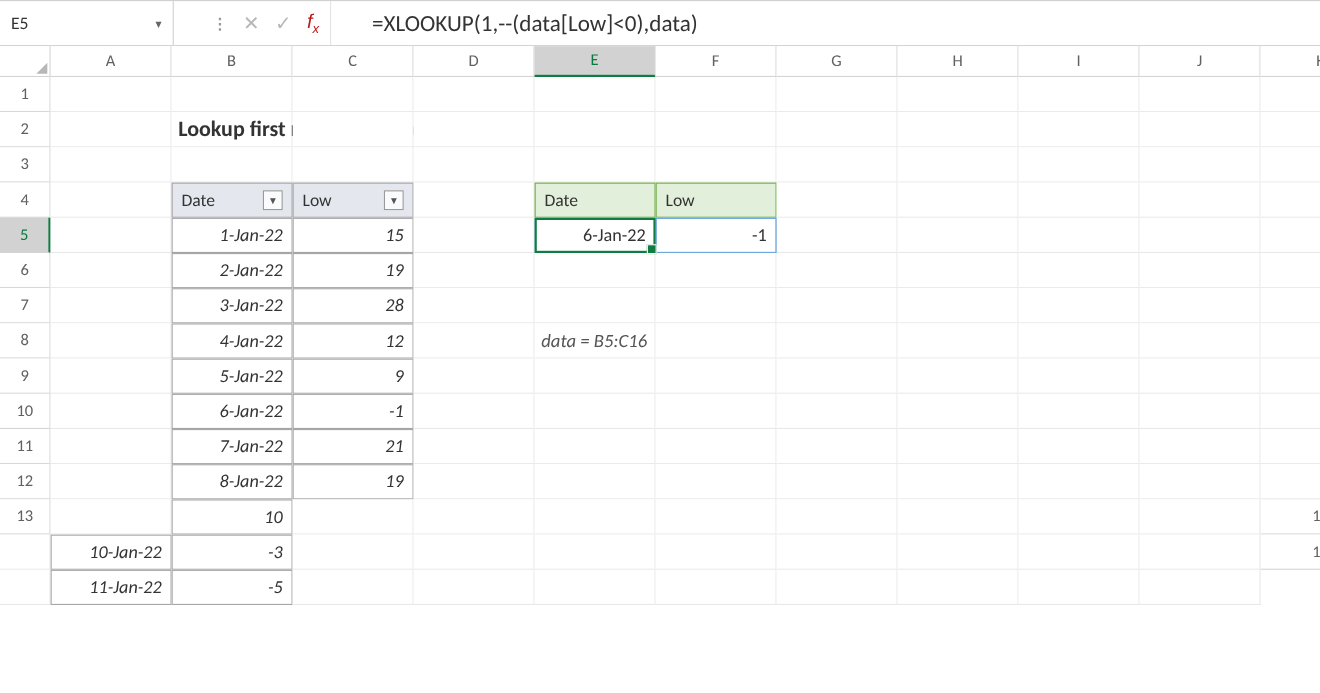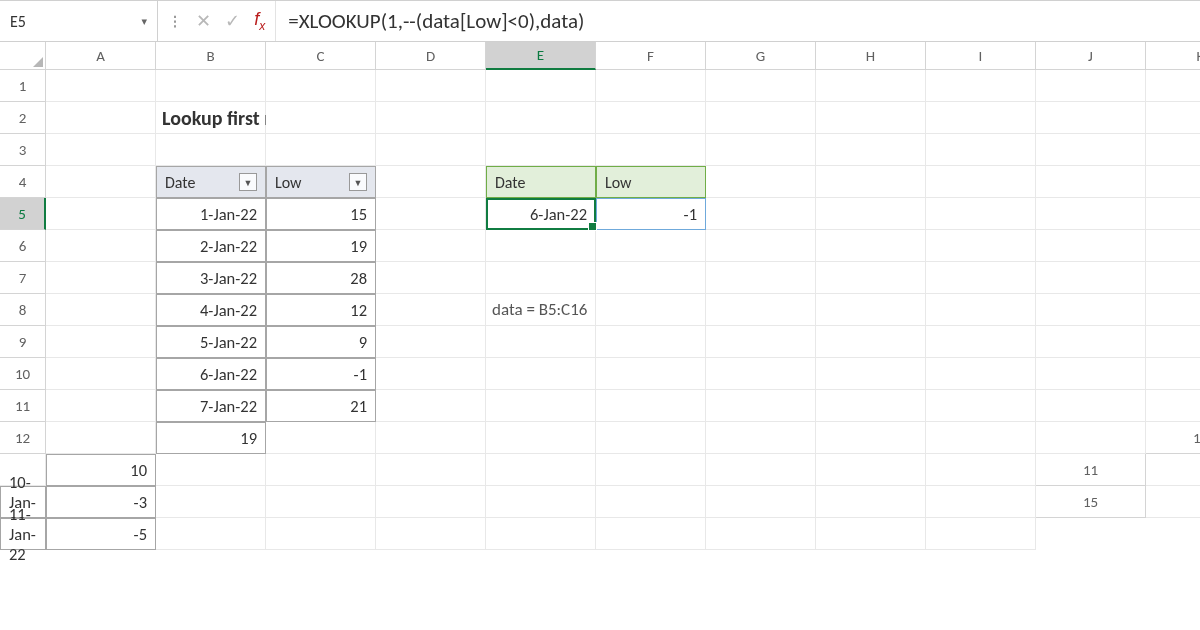--- a/index.html
+++ b/index.html
@@ -16,20 +16,21 @@
 
   
   .fb-row {
     display: flex;
     align-items: center;
     height: 42px;
     border-top: 1px solid #d0d0d0;
     border-bottom: 1px solid #d0d0d0;
     background: #fff;
     padding: 0;
+    gap: 25px;
   }
   .name-box {
     width: 158px;
     height: 100%;
     display: flex;
     align-items: center;
     padding: 0 10px;
     border-right: 1px solid #d0d0d0;
     justify-content: space-between;
     color: #333;
@@ -120,21 +121,21 @@
     background:#fafbfd;
     display:flex; align-items:center; justify-content:center;
     font-size:9px; color:#555;
   }
   .td {
     border:1px solid #a6a6a6;
     display:flex; align-items:center;
     padding: 0 8px;
     font-size:16.5px;
   }
-  .td.r { justify-content:flex-end; }
+  .td.r { justify-content:flex-end;font-style:italic; }
 
   
   .gth {
     background:#e2efda;
     border:1px solid #70ad47;
     display:flex; align-items:center;
     padding:0 8px; font-size:16px; color:#333;
   }
   .gtd {
     border:1px solid #8bbde8;
@@ -161,20 +162,21 @@
   }
   .spill-border {
     position:absolute;
     inset:-1px;
     border:1px solid #6fa9db;
     pointer-events:none;
     z-index:10;
   }
 
   .note {
+    font-style: italic;
     color:#555;
     white-space:nowrap;
     font-size:17px;
   }
 </style>
 </head>
 <body>
 
 <div class="fb-row">
   <div class="name-box">
@@ -340,20 +342,21 @@
     <div class="cell"></div>
     <div class="cell"></div>
     <div class="cell"></div>
     <div class="cell"></div>
     <div class="cell"></div>
     <div class="cell"></div>
     <div class="cell"></div>
     <div class="cell"></div>
     <div class="row-head">12</div>
     <div class="cell"></div>
+    <div class="cell td r">8-Jan-22</div>
     <div class="cell td r">19</div>
     <div class="cell"></div>
     <div class="cell"></div>
     <div class="cell"></div>
     <div class="cell"></div>
     <div class="cell"></div>
     <div class="cell"></div>
     <div class="cell"></div>
     <div class="cell"></div>
     <div class="row-head">13</div>

